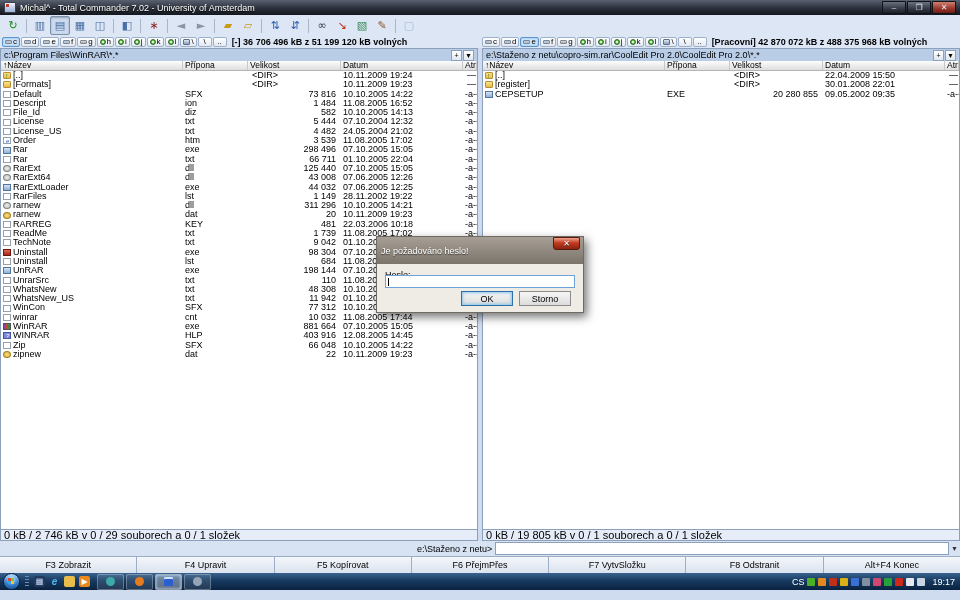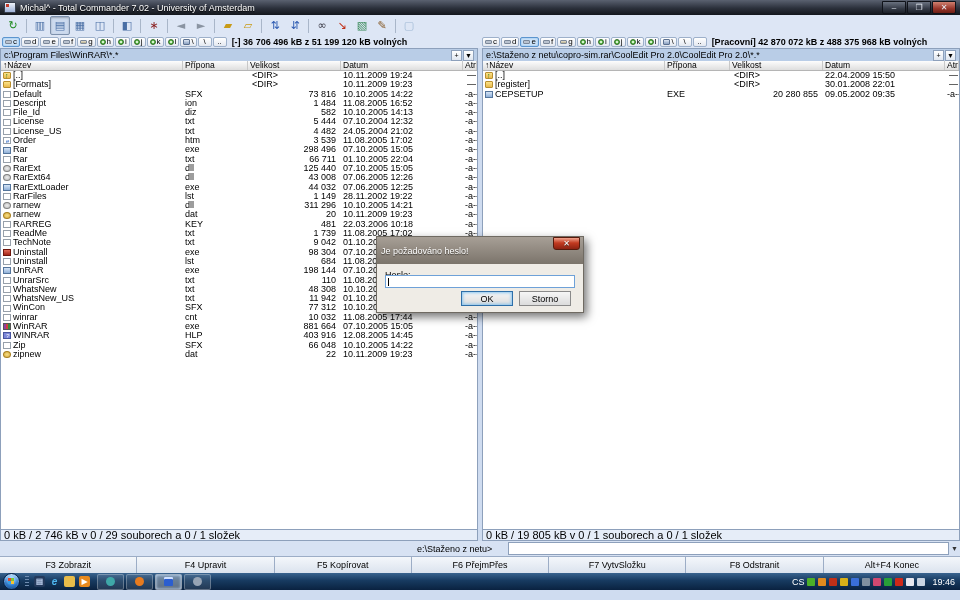--- a/index.html
+++ b/index.html
@@ -80,21 +80,21 @@
   .fi-htm::after{content:"e";position:absolute;left:2px;top:0;font-size:6px;font-style:italic;color:#2b66c4;line-height:7px;}
   .fi-rar{background:linear-gradient(90deg,#9040a0 0 33%,#cf4040 33% 66%,#3a8a3a 66%);border:1px solid #555;}
   .fi-uninst{background:linear-gradient(#e06a58,#a32417);border:1px solid #6e150c;}
 
   .pstatus{height:10px;flex:0 0 10px;border-top:1px solid #8da0bb;background:#e6edf8;
     font-size:11px;line-height:10px;padding:0 3px;white-space:nowrap;overflow:hidden;}
 
   
   .cmdline{height:15px;background:#d7e2f3;display:flex;align-items:center;font-size:9px;}
   .cmdspacer{width:417px;}
-  .prompt{padding-right:16px;white-space:nowrap;}
+  .prompt{padding-right:3px;white-space:nowrap;}
   .cmdinput{flex:1;height:11px;background:#fff;border:1px solid #8da0bb;margin-right:1px;}
   .cmddrop{width:9px;height:13px;display:grid;place-items:center;font-size:7px;color:#333;margin-right:1px;}
 
   
   .fkeybar{height:17px;background:#ccd8ea;display:flex;border-top:1px solid #9cadc6;box-sizing:border-box;}
   .fkey{flex:1;display:flex;align-items:center;justify-content:center;font-size:9px;
     background:linear-gradient(#f4f7fb,#dbe3ee);border-right:1px solid #9cadc6;box-sizing:border-box;}
   .fkey:last-child{border-right:none;}
 
   
@@ -714,21 +714,21 @@
           <span class="trayicon" style="background: rgb(192, 48, 24);"></span>
           <span class="trayicon" style="background: rgb(216, 176, 24);"></span>
           <span class="trayicon" style="background: rgb(58, 111, 216);"></span>
           <span class="trayicon" style="background: rgb(128, 144, 160);"></span>
           <span class="trayicon" style="background: rgb(208, 72, 112);"></span>
           <span class="trayicon" style="background: rgb(40, 160, 56);"></span>
           <span class="trayicon" style="background: rgb(208, 40, 24);"></span>
           <span class="trayicon" style="background: rgb(232, 232, 240);"></span>
           <span class="trayicon" style="background: rgb(201, 212, 226);"></span>
         </span>
-      <span class="clock">19:46</span>
+      <span class="clock">19:17</span>
     </span>
   </div>
 
   <div class="dialog">
     <div class="dtitle">
       <span>Je požadováno heslo!</span>
       <span class="dclose">✕</span>
     </div>
     <div class="dlabel">Heslo:</div>
     <div class="dinput"></div>

